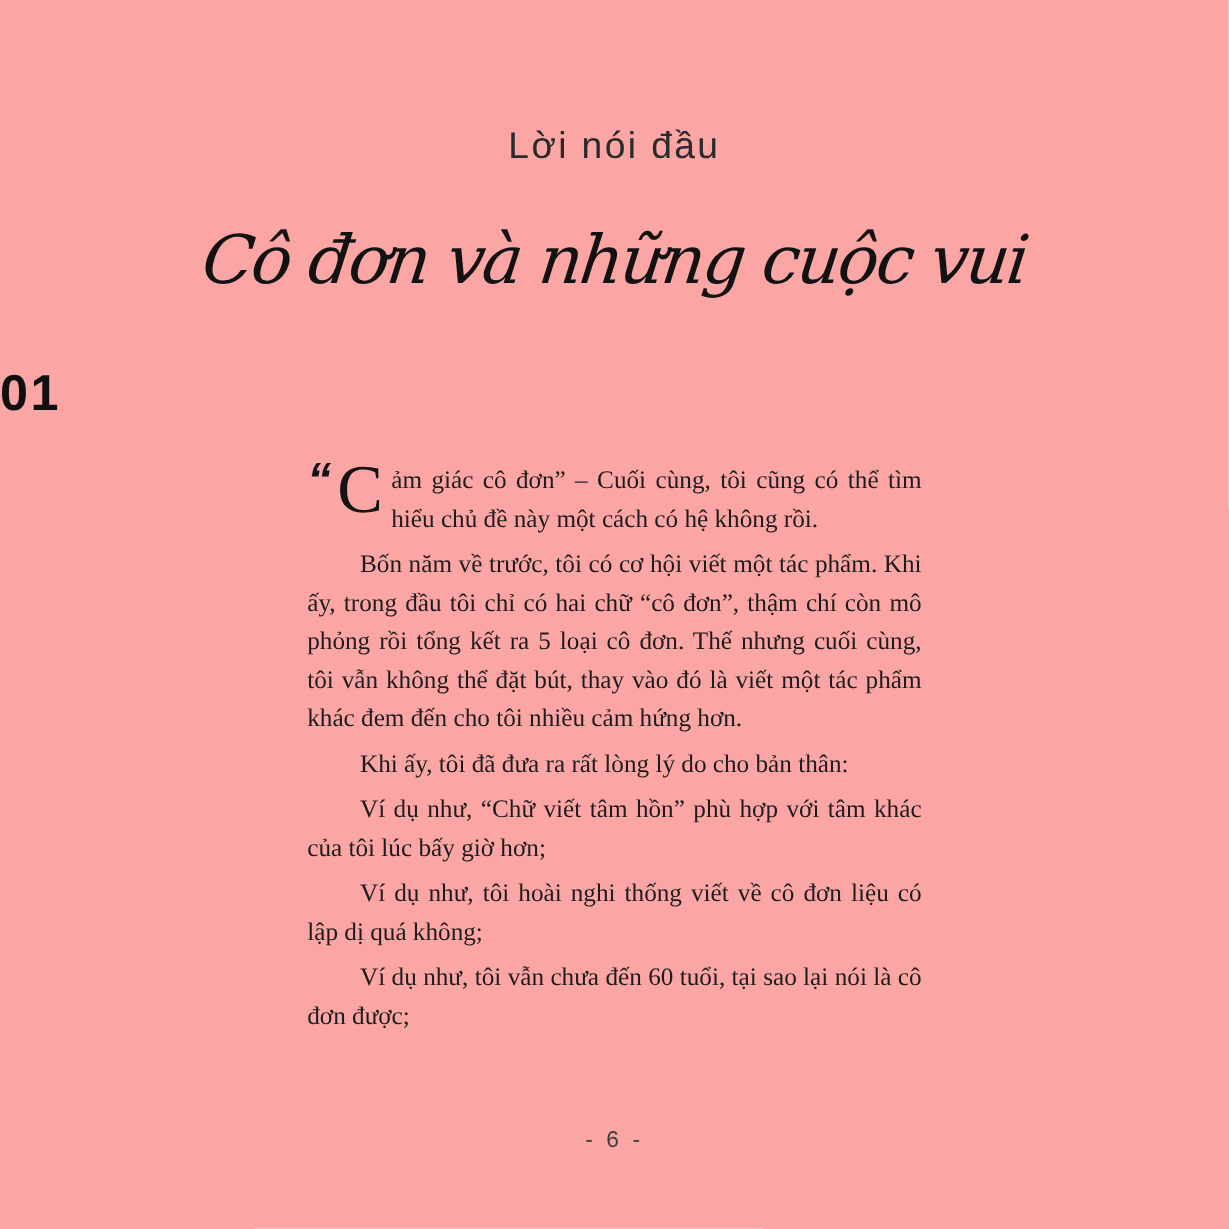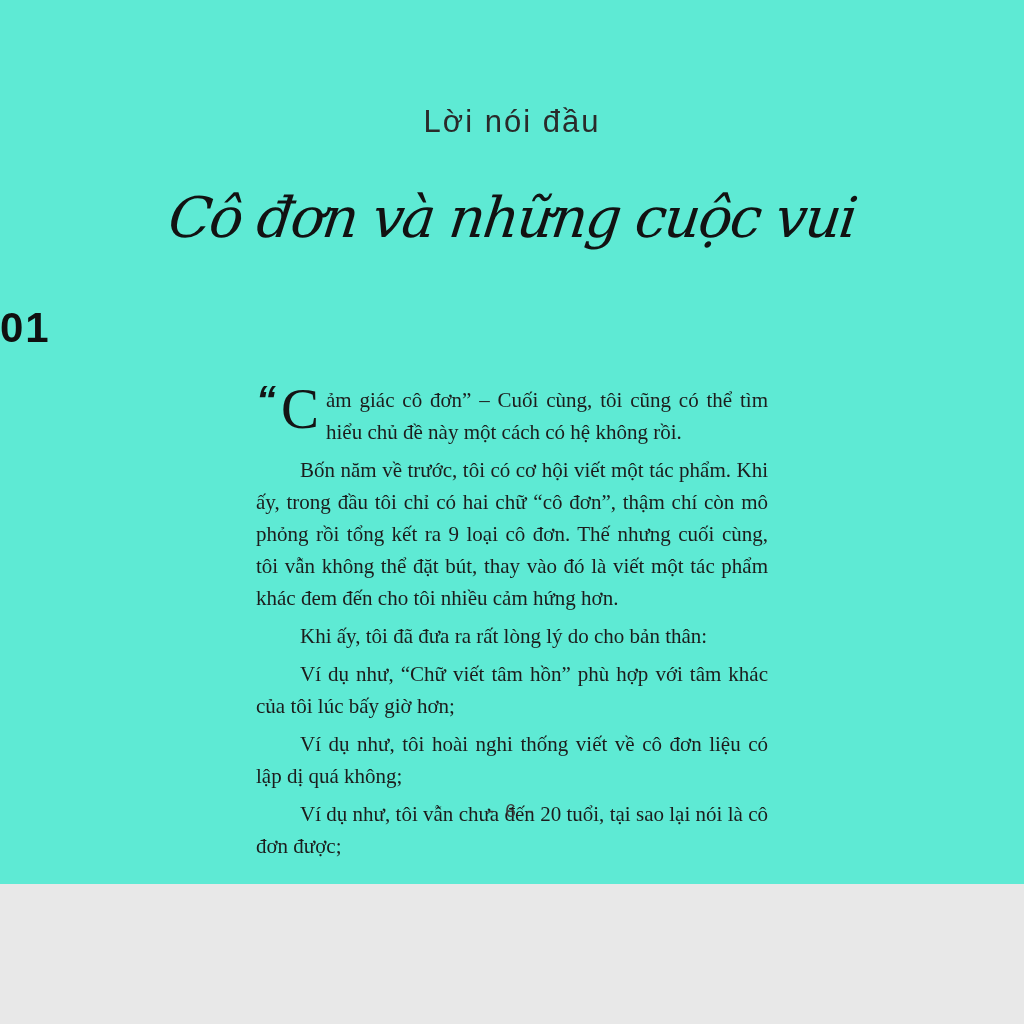--- a/index.html
+++ b/index.html
@@ -1,17 +1,17 @@
 <!DOCTYPE html>
 <html><head>
 <meta charset="utf-8">
 <style>
   html,body{margin:0;padding:0;background:#e8e8e8;}
   .page{
-    width:1024px;height:884px;margin:0 auto;background:#5eead4;
+    width:1024px;height:1024px;margin:0 auto;background:#fca5a5;
     position:relative;overflow:hidden;
     font-family:"Liberation Serif",serif;color:#1c1c1c;
   }
   .preface-heading{
     padding-top:104px;margin:0;text-align:center;
     font-family:"Liberation Sans",sans-serif;font-weight:400;
     font-size:31px;line-height:36px;letter-spacing:2px;color:#2a2a2a;
   }
   .script-title-wrap{margin-top:30px;text-align:center;line-height:96px;height:96px;}
   .script-title{
@@ -63,23 +63,23 @@
   <div class="chapter-number">01</div>
 
   <div class="body-col">
 
     <p class="opening">
       <span class="open-quote">“</span>
       <span class="drop-cap">C</span>
       <span>ảm giác cô đơn” – Cuối cùng, tôi cũng có thể tìm hiểu chủ đề này một cách có hệ không rồi.</span>
     </p>
 
-    <p class="para">Bốn năm về trước, tôi có cơ hội viết một tác phẩm. Khi ấy, trong đầu tôi chỉ có hai chữ “cô đơn”, thậm chí còn mô phỏng rồi tổng kết ra 9 loại cô đơn. Thế nhưng cuối cùng, tôi vẫn không thể đặt bút, thay vào đó là viết một tác phẩm khác đem đến cho tôi nhiều cảm hứng hơn.</p>
+    <p class="para">Bốn năm về trước, tôi có cơ hội viết một tác phẩm. Khi ấy, trong đầu tôi chỉ có hai chữ “cô đơn”, thậm chí còn mô phỏng rồi tổng kết ra 5 loại cô đơn. Thế nhưng cuối cùng, tôi vẫn không thể đặt bút, thay vào đó là viết một tác phẩm khác đem đến cho tôi nhiều cảm hứng hơn.</p>
     <p class="para">Khi ấy, tôi đã đưa ra rất lòng lý do cho bản thân:</p>
     <p class="para">Ví dụ như, “Chữ viết tâm hồn” phù hợp với tâm khác của tôi lúc bấy giờ hơn;</p>
     <p class="para">Ví dụ như, tôi hoài nghi thống viết về cô đơn liệu có lập dị quá không;</p>
-    <p class="para">Ví dụ như, tôi vẫn chưa đến 20 tuổi, tại sao lại nói là cô đơn được;</p>
+    <p class="para">Ví dụ như, tôi vẫn chưa đến 60 tuổi, tại sao lại nói là cô đơn được;</p>
 
   </div>
 
   <div class="page-number">- 6 -</div>
 
 </div>
 
 </body></html>

